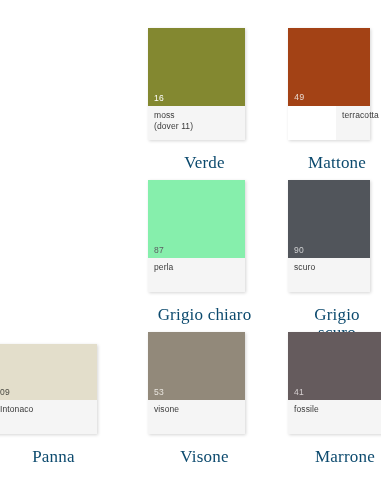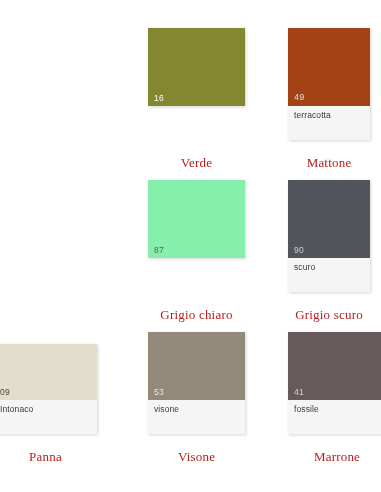--- a/index.html
+++ b/index.html
@@ -61,63 +61,70 @@
     font-size: 8.5px;
     line-height: 11px;
     color: #3a3a3a;
     letter-spacing: 0.1px;
     white-space: pre-line;
     font-family: "Liberation Sans", sans-serif;
   }
 
   .swatch-caption {
     position: absolute;
-    left: 0;
+    left: 8px;
     width: 100%;
     text-align: center;
     font-family: "Liberation Serif", serif;
-    font-size: 13px;
+    font-size: 17px;
     line-height: 18px;
-    color: #b91c1c;
+    color: #0c4a6e;
     letter-spacing: 0.2px;
   }
   .swatch-caption.align-left {
     text-align: center;
   }
 </style>
 </head>
 <body style="background: rgb(255, 255, 255);">
 
 <div id="palette-grid">
 
   <div class="swatch-card" style="left:148px; top:28px; width:97px;">
     <div class="swatch-chip">
       <div class="swatch-color" style="height: 78px; background: rgb(131, 136, 48);">
         <span class="swatch-code" style="color: rgb(255, 255, 255);">16</span>
       </div>
+      <div class="swatch-namebar" style="height:34px;">
+        <div class="swatch-name">moss
+(dover 11)</div>
+      </div>
     </div>
     <div class="swatch-caption" style="top:126px;">Verde</div>
   </div>
 
   <div class="swatch-card" style="left:288px; top:28px; width:82px;">
     <div class="swatch-chip">
       <div class="swatch-color" style="height: 78px; background: rgb(163, 66, 21);">
         <span class="swatch-code" style="color: rgb(232, 217, 207); font-family: Liberation Mono, monospace;">49</span>
       </div>
-      <div class="swatch-namebar" style="height:34px;">
+      <div class="swatch-namebar" style="height:34px;margin-left:48px;">
         <div class="swatch-name">terracotta</div>
       </div>
     </div>
     <div class="swatch-caption" style="top:126px;">Mattone</div>
   </div>
 
   <div class="swatch-card" style="left:148px; top:180px; width:97px;">
     <div class="swatch-chip">
       <div class="swatch-color" style="height: 78px; background: #86efac;">
         <span class="swatch-code" style="color: rgb(93, 93, 99);">87</span>
+      </div>
+      <div class="swatch-namebar" style="height:34px;">
+        <div class="swatch-name">perla</div>
       </div>
     </div>
     <div class="swatch-caption" style="top:126px;">Grigio chiaro</div>
   </div>
 
   <div class="swatch-card" style="left:288px; top:180px; width:82px;">
     <div class="swatch-chip">
       <div class="swatch-color" style="height: 78px; background: rgb(81, 85, 91);">
         <span class="swatch-code" style="color: rgb(207, 208, 210);">90</span>
       </div>

